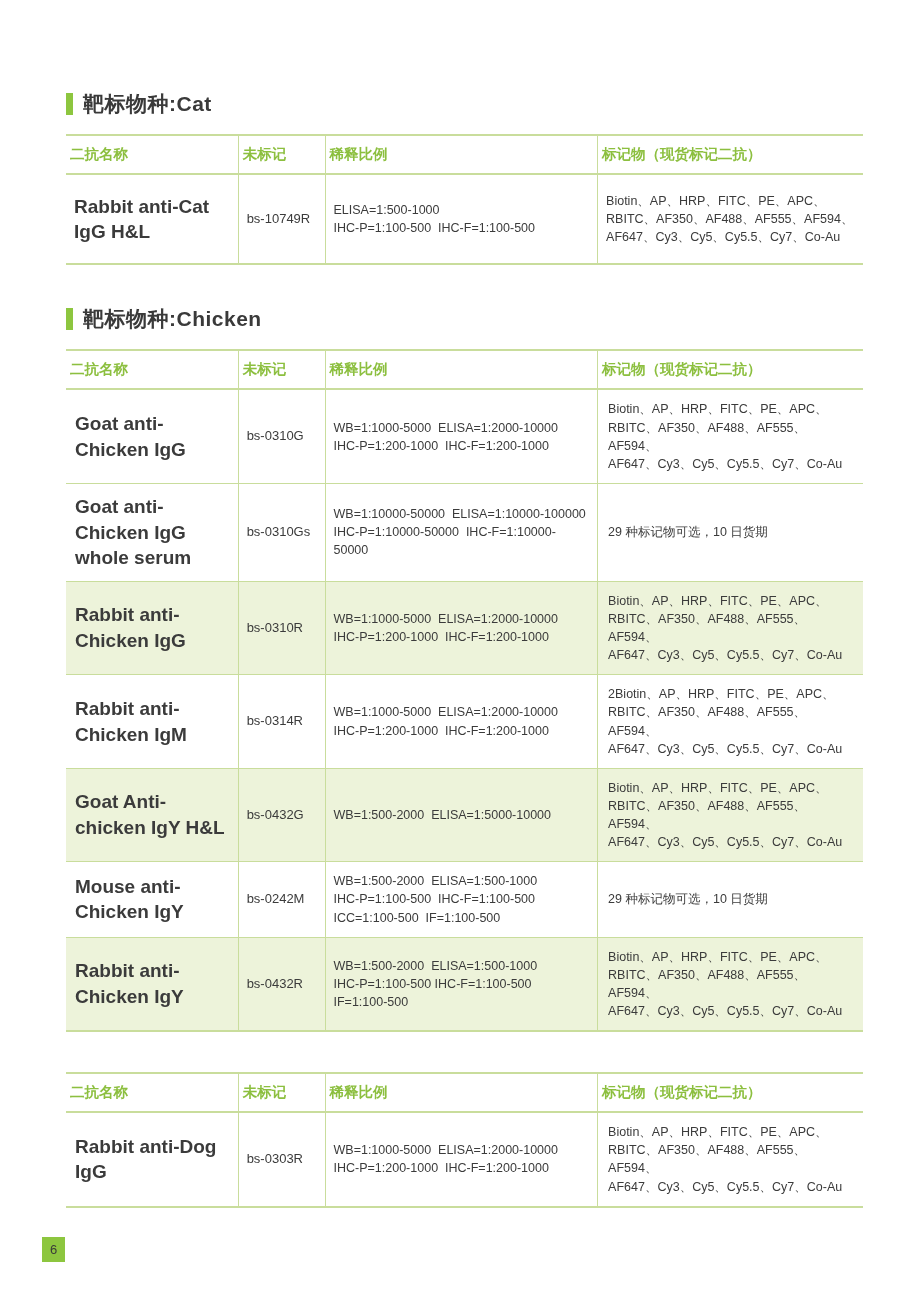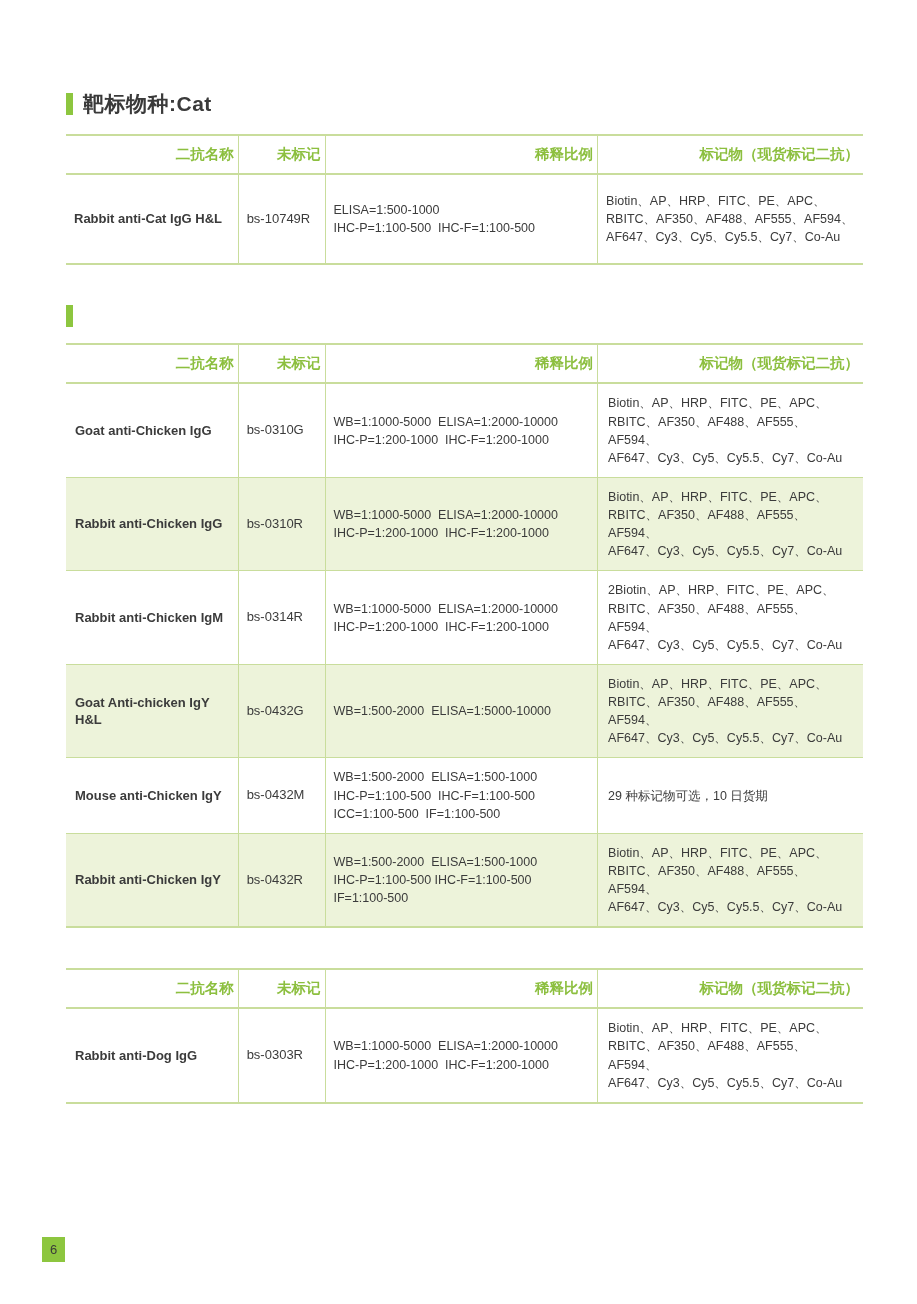--- a/index.html
+++ b/index.html
@@ -7,28 +7,28 @@
   .page{position:relative;width:917px;height:1268px;background:#fff;overflow:hidden;}
   .content{position:absolute;left:66px;top:90px;width:797px;}
 
   .section{margin-bottom:40px;}
   .sec-title{display:flex;align-items:center;margin:0 0 16px 0;font-size:21px;font-weight:700;color:#3a3a3a;letter-spacing:.5px;}
   .sec-title .bar{display:inline-block;width:7px;height:22px;background:#8dc63f;margin-right:10px;}
 
   table{width:100%;border-collapse:collapse;table-layout:fixed;
         border-top:2px solid #c9dd9c;border-bottom:2px solid #c9dd9c;}
   col.c1{width:21.6%;} col.c2{width:10.9%;} col.c3{width:34.2%;} col.c4{width:33.3%;}
-  th{color:#8cbf3f;font-weight:700;font-size:14.5px;padding:9px 4px;text-align:right;
+  th{color:#8cbf3f;font-weight:700;font-size:14.5px;padding:9px 4px;text-align:left;
      border-bottom:2px solid #c9dd9c;}
   th:not(:last-child), td:not(:last-child){border-right:1px solid #c9dd9c;}
   tbody tr + tr td{border-top:1.5px solid #c9dd9c;}
   td{vertical-align:middle;padding:10px 8px;font-size:12.5px;line-height:1.45;}
   table.tall td{padding:17px 8px;}
   tr.shaded td{background:#edf3da;}
-  td.name{font-weight:700;font-size:13px;padding-left:9px;line-height:1.35;margin-top:44px;}
+  td.name{font-weight:700;font-size:19px;padding-left:9px;line-height:1.35;margin-top:44px;}
   td.code{font-size:13px;}
   td.dil{white-space:pre-wrap;}
   td.mark{white-space:pre-wrap;padding-left:10px;}
 
   .page-num{position:absolute;left:42px;top:1237px;width:23px;height:25px;background:#8dc63f;
             color:#3a3a3a;font-size:13px;display:flex;align-items:center;justify-content:center;}
 </style>
 </head>
 <body>
 
@@ -65,20 +65,21 @@
 RBITC、AF350、AF488、AF555、AF594、
 AF647、Cy3、Cy5、Cy5.5、Cy7、Co-Au</td>
           </tr>
         </tbody>
       </table>
     </div>
 
     <div class="section">
       <h2 class="sec-title">
         <span class="bar"></span>
+        <span>靶标物种:Chicken</span>
       </h2>
       <table>
         <colgroup>
             <col class="c1">
             <col class="c2">
             <col class="c3">
             <col class="c4">
           </colgroup>
         <thead>
           <tr>
@@ -90,20 +91,27 @@
         </thead>
         <tbody>
           <tr>
             <td class="name">Goat anti-Chicken IgG</td>
             <td class="code">bs-0310G</td>
             <td class="dil">WB=1:1000-5000  ELISA=1:2000-10000
 IHC-P=1:200-1000  IHC-F=1:200-1000</td>
             <td class="mark">Biotin、AP、HRP、FITC、PE、APC、
 RBITC、AF350、AF488、AF555、AF594、
 AF647、Cy3、Cy5、Cy5.5、Cy7、Co-Au</td>
+          </tr>
+          <tr>
+            <td class="name">Goat anti-Chicken IgG whole serum</td>
+            <td class="code">bs-0310Gs</td>
+            <td class="dil">WB=1:10000-50000  ELISA=1:10000-100000
+IHC-P=1:10000-50000  IHC-F=1:10000-50000</td>
+            <td class="mark">29 种标记物可选，10 日货期</td>
           </tr>
           <tr class="shaded">
             <td class="name">Rabbit anti-Chicken IgG</td>
             <td class="code">bs-0310R</td>
             <td class="dil">WB=1:1000-5000  ELISA=1:2000-10000
 IHC-P=1:200-1000  IHC-F=1:200-1000</td>
             <td class="mark">Biotin、AP、HRP、FITC、PE、APC、
 RBITC、AF350、AF488、AF555、AF594、
 AF647、Cy3、Cy5、Cy5.5、Cy7、Co-Au</td>
           </tr>
@@ -119,21 +127,21 @@
           <tr class="shaded">
             <td class="name">Goat Anti-chicken IgY H&amp;L</td>
             <td class="code">bs-0432G</td>
             <td class="dil">WB=1:500-2000  ELISA=1:5000-10000</td>
             <td class="mark">Biotin、AP、HRP、FITC、PE、APC、
 RBITC、AF350、AF488、AF555、AF594、
 AF647、Cy3、Cy5、Cy5.5、Cy7、Co-Au</td>
           </tr>
           <tr>
             <td class="name">Mouse anti-Chicken IgY</td>
-            <td class="code">bs-0432M</td>
+            <td class="code">bs-0242M</td>
             <td class="dil">WB=1:500-2000  ELISA=1:500-1000
 IHC-P=1:100-500  IHC-F=1:100-500
 ICC=1:100-500  IF=1:100-500</td>
             <td class="mark">29 种标记物可选，10 日货期</td>
           </tr>
           <tr class="shaded">
             <td class="name">Rabbit anti-Chicken IgY</td>
             <td class="code">bs-0432R</td>
             <td class="dil">WB=1:500-2000  ELISA=1:500-1000
 IHC-P=1:100-500 IHC-F=1:100-500

